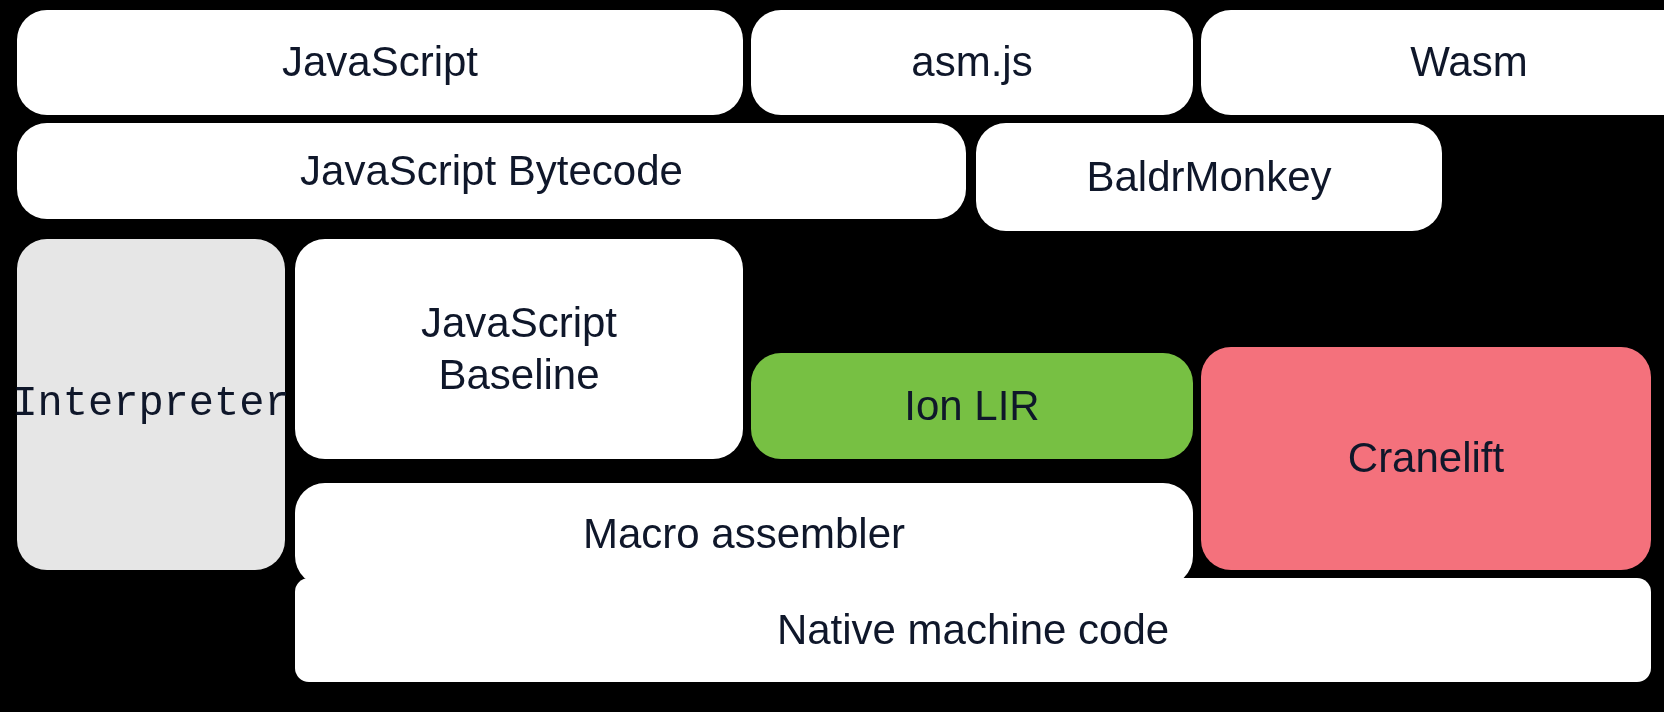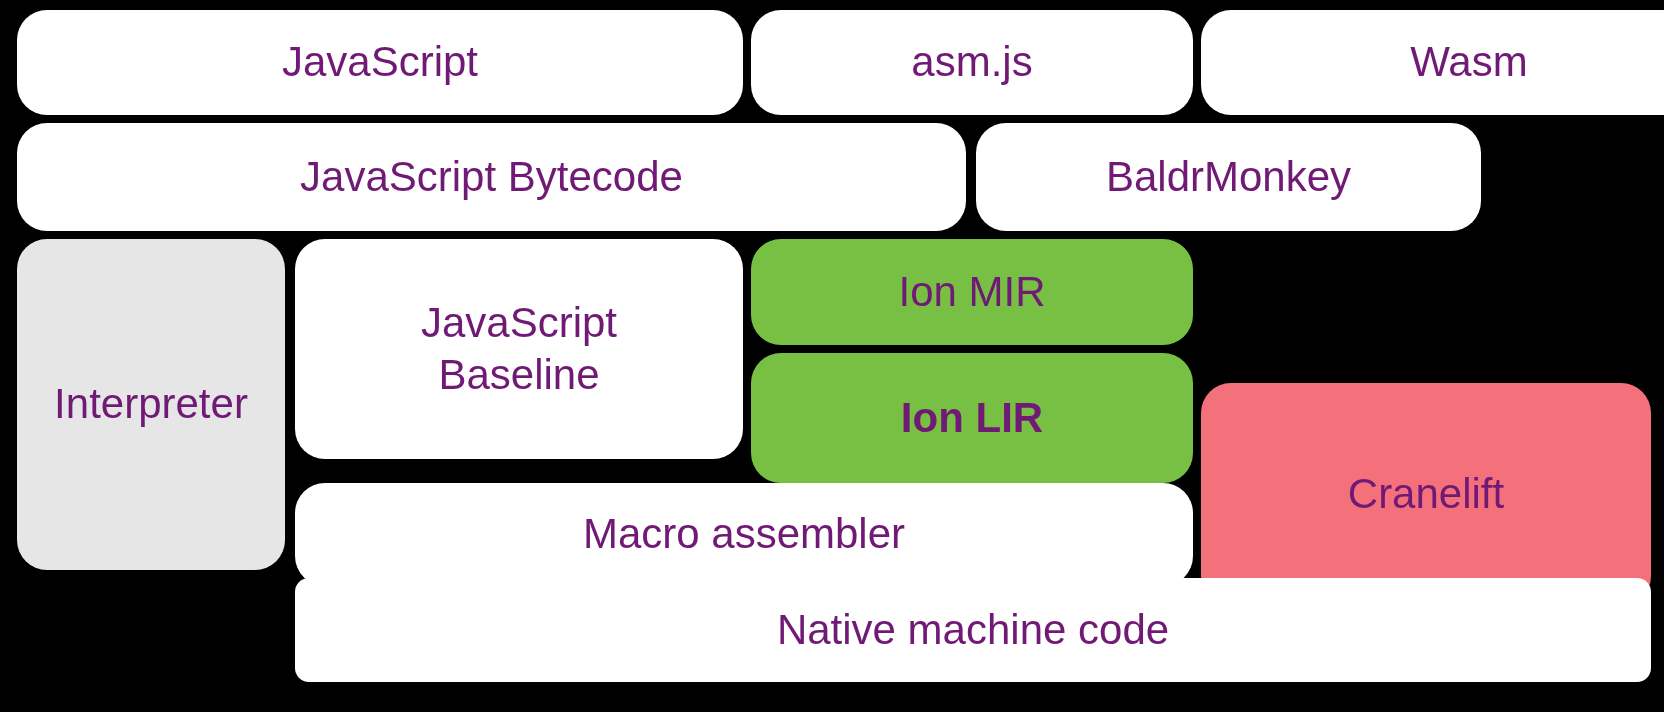--- a/index.html
+++ b/index.html
@@ -15,36 +15,36 @@
     overflow: hidden;
     font-family: "Liberation Sans", sans-serif;
   }
   .block {
     position: absolute;
     display: flex;
     align-items: center;
     justify-content: center;
     text-align: center;
     border-radius: 30px;
-    color: #701a75;
+    color: #0f172a;
     font-size: 42px;
     line-height: 1.25;
     white-space: pre-line;
     box-sizing: border-box;
   }
   
   .b-javascript          { left: 17px;   top: 10px;  width: 726px;  height: 105px; }
   .b-asmjs               { left: 751px;  top: 10px;  width: 442px;  height: 105px; }
   .b-wasm                { left: 1201px; top: 10px;  width: 536px;  height: 105px; }
-  .b-bytecode            { left: 17px;   top: 123px; width: 949px;  height: 108px; }
-  .b-baldrmonkey         { left: 976px;  top: 123px; width: 505px;  height: 108px; }
-  .b-interpreter         { left: 17px;   top: 239px; width: 268px;  height: 331px; }
+  .b-bytecode            { left: 17px;   top: 123px; width: 949px;  height: 96px; }
+  .b-baldrmonkey         { left: 976px;  top: 123px; width: 466px;  height: 108px; }
+  .b-interpreter         { left: 17px;   top: 239px; width: 268px;  height: 331px; font-family: Liberation Mono, monospace; }
   .b-baseline            { left: 295px;  top: 239px; width: 448px;  height: 220px; }
   .b-ion-mir             { left: 751px;  top: 239px; width: 442px;  height: 106px; }
-  .b-ion-lir             { left: 751px;  top: 353px; width: 442px;  height: 130px; font-weight: bold; }
+  .b-ion-lir             { left: 751px;  top: 353px; width: 442px;  height: 106px; }
   .b-cranelift           { left: 1201px; top: 347px; width: 450px;  height: 223px; }
   .b-macro-assembler     { left: 295px;  top: 483px; width: 898px;  height: 103px; }
   .b-native-machine-code { left: 295px;  top: 578px; width: 1356px; height: 104px; border-radius: 14px; }
 </style>
 </head>
 <body>
 
 <div class="canvas" style="background-color: rgb(0, 0, 0);">
 
   <div class="block b-javascript" style="background-color: rgb(255, 255, 255);">JavaScript</div>
@@ -55,23 +55,22 @@
 
   <div class="block b-bytecode" style="background-color: rgb(255, 255, 255);">JavaScript Bytecode</div>
 
   <div class="block b-baldrmonkey" style="background-color: rgb(255, 255, 255);">BaldrMonkey</div>
 
   <div class="block b-interpreter" style="background-color: rgb(230, 230, 230);">Interpreter</div>
 
   <div class="block b-baseline" style="background-color: rgb(255, 255, 255);">JavaScript
 Baseline</div>
 
-  <div class="block b-ion-mir" style="background-color: rgb(119, 192, 67);">Ion MIR</div>
 
   <div class="block b-ion-lir" style="background-color: rgb(119, 192, 67);">Ion LIR</div>
 
-  <div class="block b-cranelift" style="background-color: rgb(244, 113, 124); margin-top: 36px;">Cranelift</div>
+  <div class="block b-cranelift" style="background-color: rgb(244, 113, 124);">Cranelift</div>
 
   <div class="block b-macro-assembler" style="background-color: rgb(255, 255, 255);">Macro assembler</div>
 
   <div class="block b-native-machine-code" style="background-color: rgb(255, 255, 255);">Native machine code</div>
 
 </div>
 
 </body></html>

